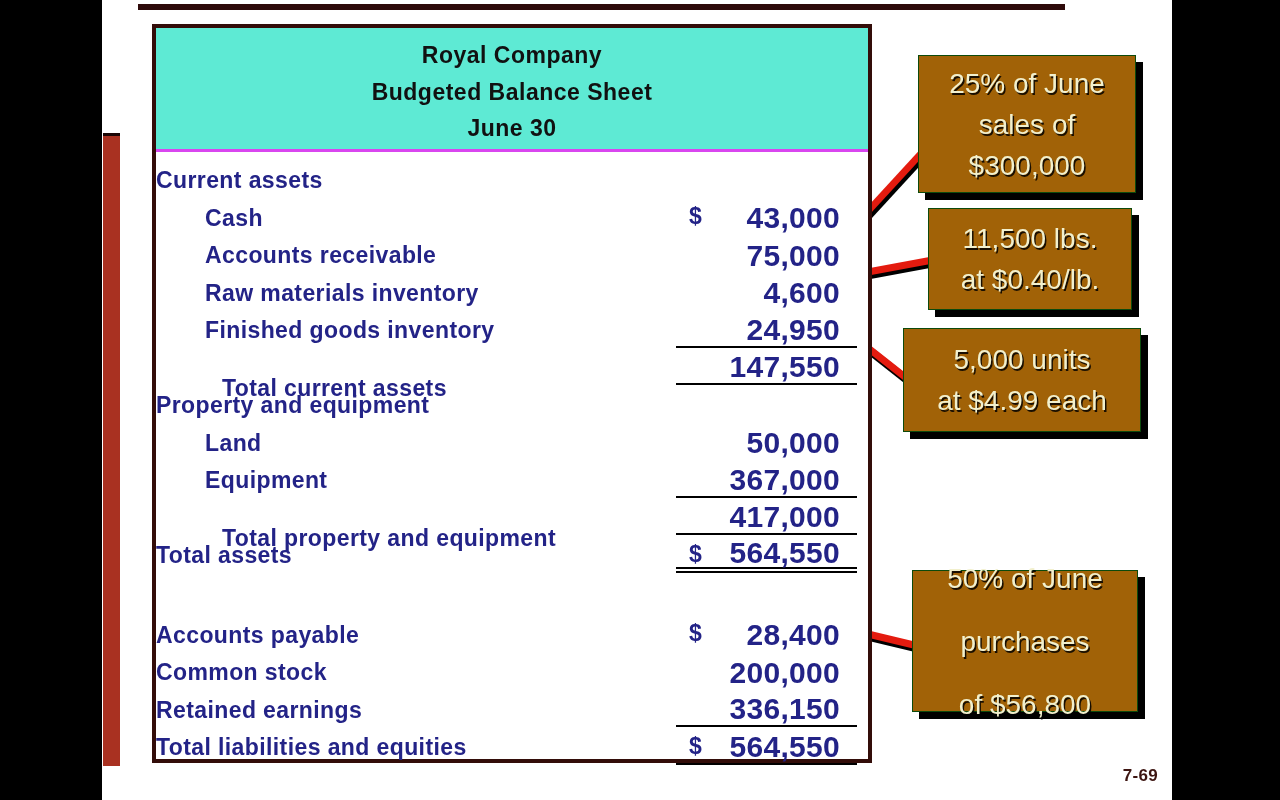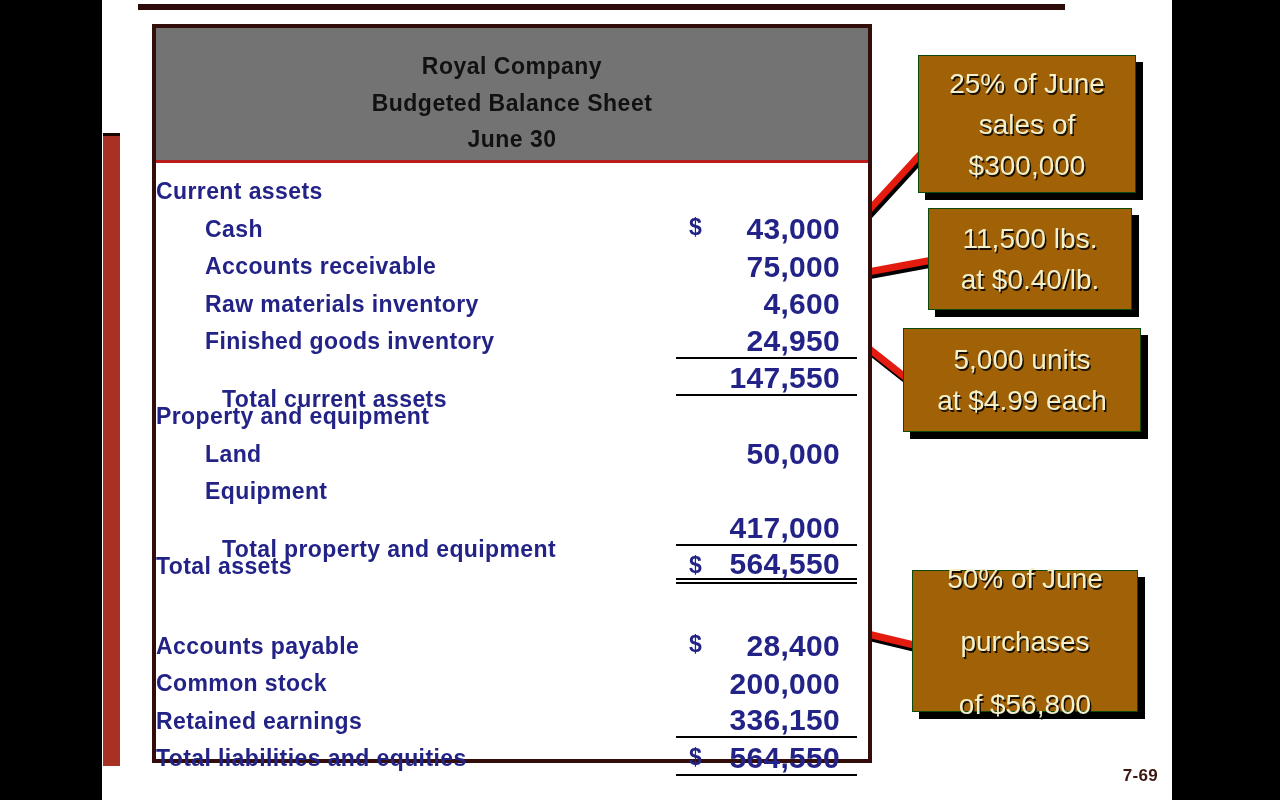--- a/index.html
+++ b/index.html
@@ -14,22 +14,22 @@
   
   .top-rule{position:absolute;left:138px;top:4px;width:927px;height:6px;background:#2e0b0b;}
   .red-accent{position:absolute;left:103px;top:133px;width:17px;height:630px;background:#a93121;border-top:3px solid #1a0505;}
 
   
   .sheet{
     position:absolute;left:152px;top:24px;width:720px;height:739px;
     background:#ffffff;border:4px solid #330d09;box-sizing:border-box;
   }
   .sheet-header{
-    height:112px;background:#737373;border-bottom:3px solid #b91c1c;
-    text-align:center;padding-top:20px;box-sizing:content-box;
+    height:112px;background:#5eead4;border-bottom:3px solid #d946ef;
+    text-align:center;padding-top:9px;box-sizing:content-box;
   }
   .sheet-header .h-line{
     font-size:23px;font-weight:bold;color:#111;line-height:36.5px;letter-spacing:.5px;
   }
   .sheet-body{padding-top:10px;}
   .row{display:flex;height:37.5px;align-items:center;}
   .row.spacer{height:42px;}
   .lbl{
     flex:1;font-size:23px;font-weight:bold;color:#232387;letter-spacing:.4px;
     white-space:nowrap;
@@ -147,20 +147,23 @@
         <span class="amt"></span>
       </div>
       <div class="row">
         <span class="lbl ind1">Land</span>
         <span class="amt">
           <span class="val">50,000</span>
         </span>
       </div>
       <div class="row">
         <span class="lbl ind1">Equipment</span>
+        <span class="amt u-single">
+          <span class="val">367,000</span>
+        </span>
       </div>
       <div class="row">
         <span class="lbl ind2">Total property and equipment</span>
         <span class="amt u-single">
           <span class="val">417,000</span>
         </span>
       </div>
       <div class="row">
         <span class="lbl ind0">Total assets</span>
         <span class="amt u-double">

